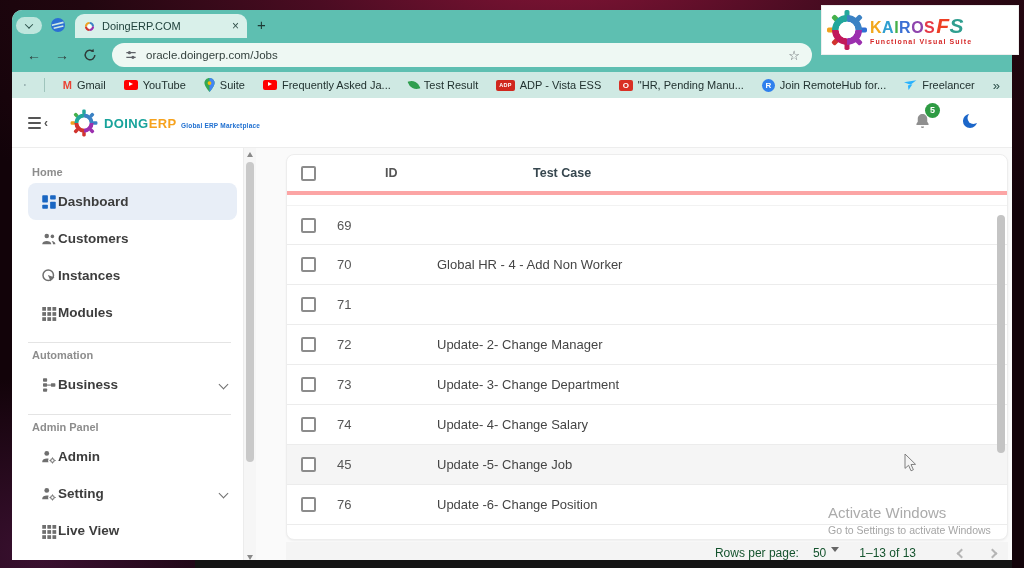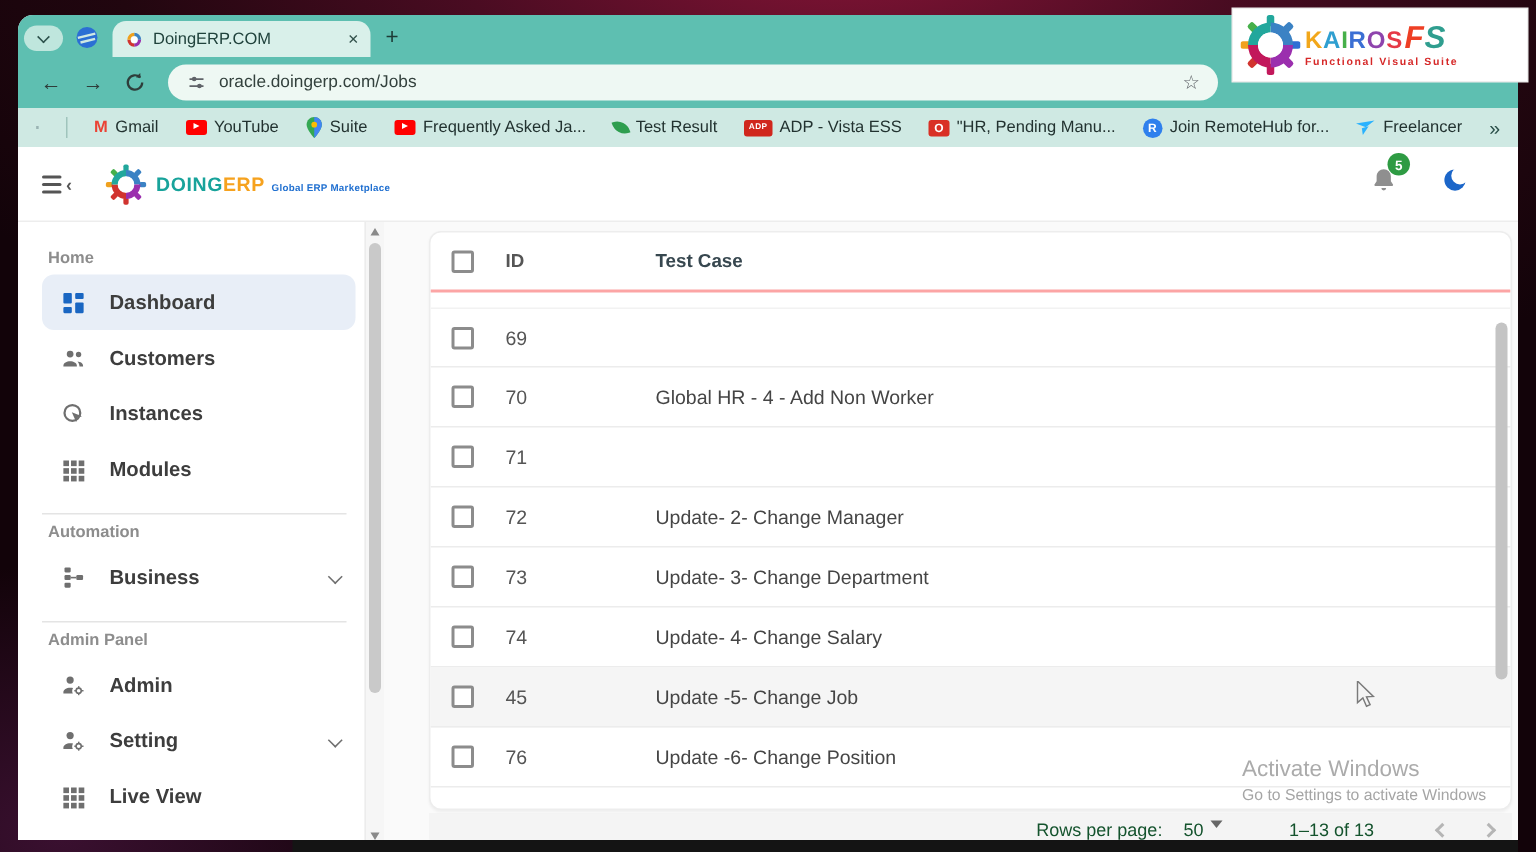--- a/index.html
+++ b/index.html
@@ -68,54 +68,54 @@
   .erp-l2 { font-size:6.5px; font-weight:bold; color:#1f6fd0; margin-top:3px; letter-spacing:.2px; }
   .hdr-right { margin-left:auto; display:flex; align-items:center; gap:28px; padding-right:16px; }
   .bell-wrap { position:relative; }
   .badge { position:absolute; top:-8px; right:-8px; width:15px; height:15px; border-radius:50%;
     background:#2e9b43; color:#fff; font-size:9px; font-weight:bold; display:flex; align-items:center; justify-content:center; }
 
   .app-body { flex:1; display:flex; min-height:0; }
 
   .sidebar { width:231px; padding:12px 6px 0 16px; flex-shrink:0; background:#fff; }
   .side-label { font-size:11px; font-weight:bold; color:#8d8d8d; margin:6px 0 5px 4px; }
-  .side-item { display:flex; align-items:center; gap:15px; height:37px; padding:0 10px 0 12px;
+  .side-item { display:flex; align-items:center; gap:0; height:37px; padding:0 10px 0 12px;
     border-radius:8px; color:#3d3d3d; font-size:13.5px; font-weight:600; }
   .side-item.active { background:#e8eef7; }
   .sicon { color:#6f6f6f; display:flex; }
   .side-item.active .sicon { color:#1a66c2; }
   .side-chev { margin-left:auto; width:7px; height:7px; border-right:1.8px solid #6f6f6f; border-bottom:1.8px solid #6f6f6f;
     transform:rotate(45deg); }
   .side-div { height:1px; background:#e4e4e4; margin:11px 6px 5px 0; }
 
   .side-scroll { width:13px; background:#f6f6f6; border-left:1px solid #ececec; position:relative; flex-shrink:0; }
   .ss-arrow { position:absolute; left:3px; width:0; height:0; border-left:3.5px solid transparent; border-right:3.5px solid transparent; }
   .ss-up { top:4px; border-bottom:5px solid #8a8a8a; }
   .ss-dn { bottom:4px; border-top:5px solid #8a8a8a; }
   .ss-thumb { position:absolute; left:2px; width:8px; top:14px; height:300px; background:#c9c9c9; border-radius:4px; }
 
   .main { flex:1; background:#fafafa; padding:6px 4px 0 30px; position:relative; min-width:0; }
   .card { background:#fff; border:1px solid #ededed; border-radius:8px; height:386px; position:relative;
     overflow:hidden; box-shadow:0 1px 2px rgba(0,0,0,.05); }
   .thead, .trow { display:flex; align-items:center; height:40px; }
-  .thead { border-bottom:2px solid #fca5a5; font-weight:bold; font-size:12.5px; color:#37474f; }
+  .thead { border-bottom:4px solid #fca5a5; font-weight:bold; font-size:12.5px; color:#37474f;gap:48px; }
   .trow { border-bottom:1px solid #ececec; font-size:13px; color:#454545; }
   .trow.first { margin-top:10px; border-top:1px solid #f2f2f2; }
   .trow.hl { background:#f5f5f5; }
   .cb { width:15px; height:15px; border:2px solid #8c8c8c; border-radius:2px; margin-left:14px; flex-shrink:0; background:#fff; }
   .cell-id { margin-left:21px; width:80px; color:#555; }
   .cell-tc { margin-left:20px; }
   .vscroll { position:absolute; right:2px; top:60px; width:8px; height:238px; background:#c4c4c4; border-radius:4px; }
 
   .tfoot { height:22px; margin-top:2px; background:#f4f4f4; border-radius:0 0 6px 6px;
     display:flex; align-items:center; justify-content:flex-end; font-size:12px; color:#14532d; padding-right:12px; }
   .rpp { display:flex; gap:5px; margin-left:14px; }
   .caret-dn { width:0; height:0; border-left:4px solid transparent; border-right:4px solid transparent;
     border-top:5px solid #666; margin-top:1px; }
-  .range { margin-left:44px;text-align:right; }
+  .range { margin-left:20px;text-align:right; }
   .pchev { width:7px; height:7px; border-right:2px solid #b5b5b5; border-bottom:2px solid #b5b5b5; display:inline-block; }
   .pprev { transform:rotate(135deg); margin-left:42px; }
   .pnext { transform:rotate(-45deg); margin-left:24px; }
 
   
   .kairos { position:absolute; left:822px; top:6px; width:196px; height:48px; background:#fff;
     display:flex; align-items:center; padding:2px 5px; gap:3px; z-index:60; box-shadow:0 0 0 1px #eee; }
   .k-text { display:flex; flex-direction:column; line-height:1; }
   .k-line1 { display:flex; align-items:flex-end; font-weight:800; font-size:16px; letter-spacing:.5px; }
   .k1{color:#f2a71b}.k2{color:#2f9fd0}.k3{color:#46b04a}.k4{color:#3b6fd4}.k5{color:#8e44ad}.k6{color:#e63946}

